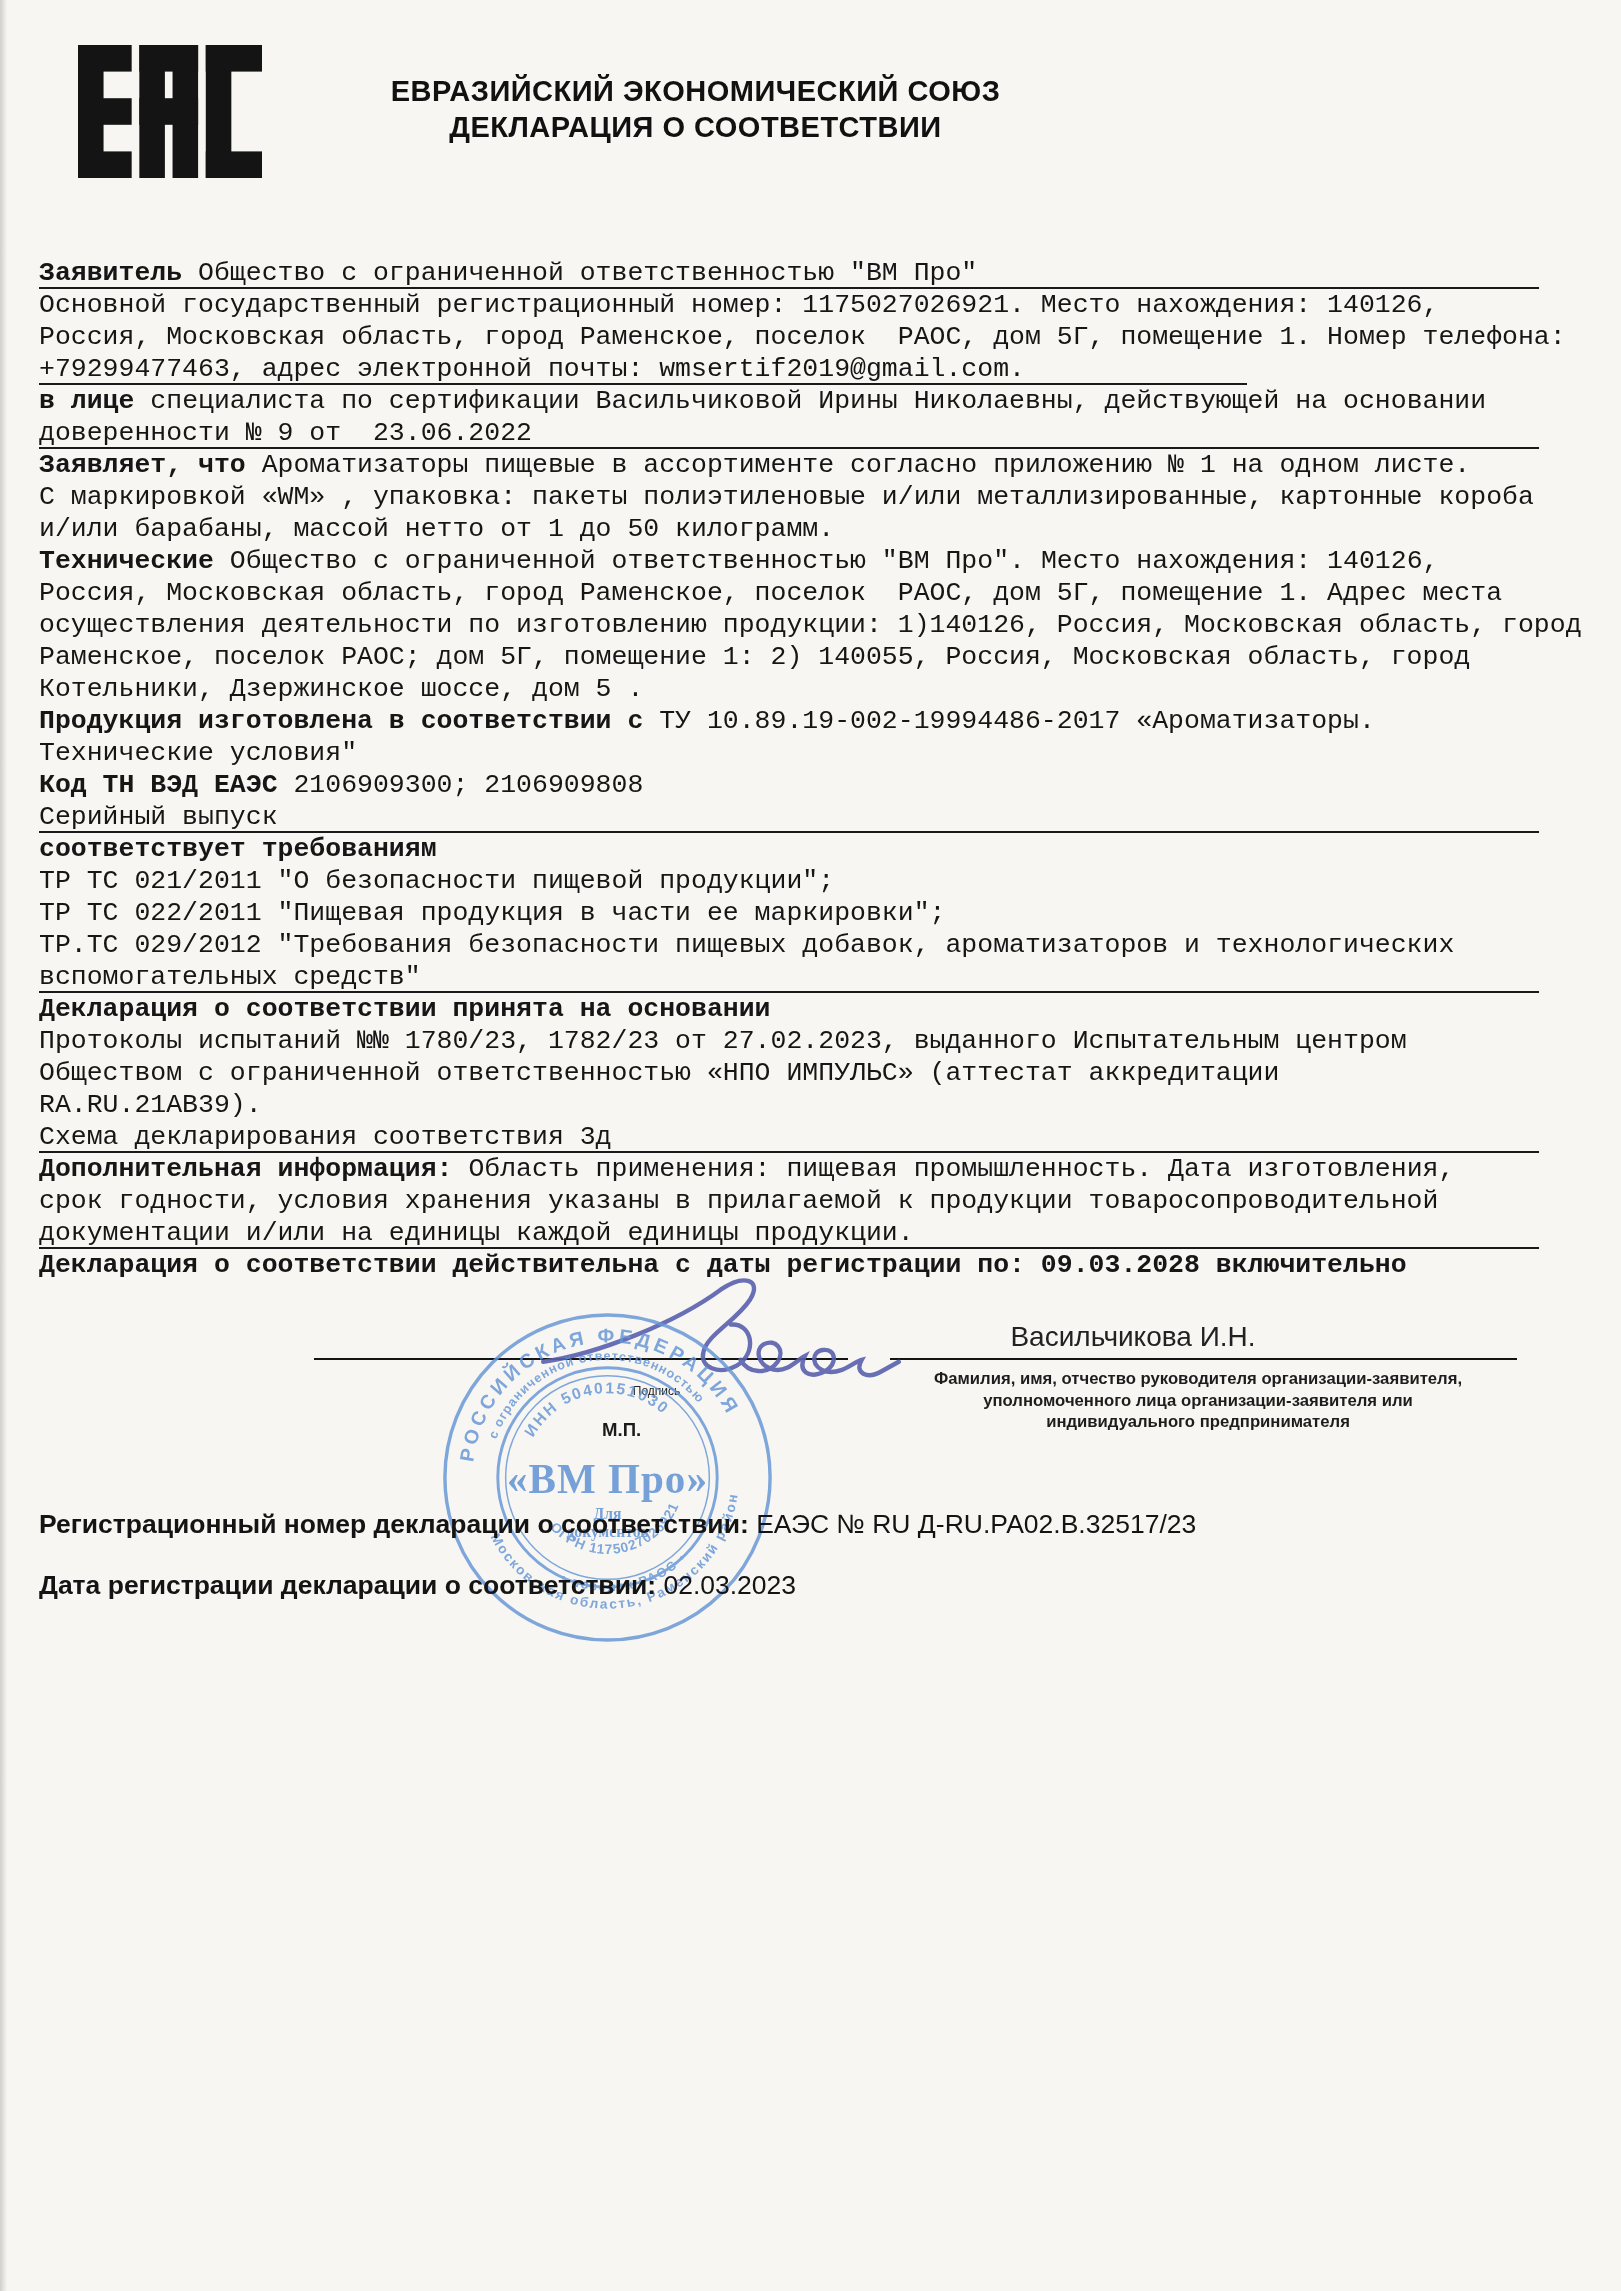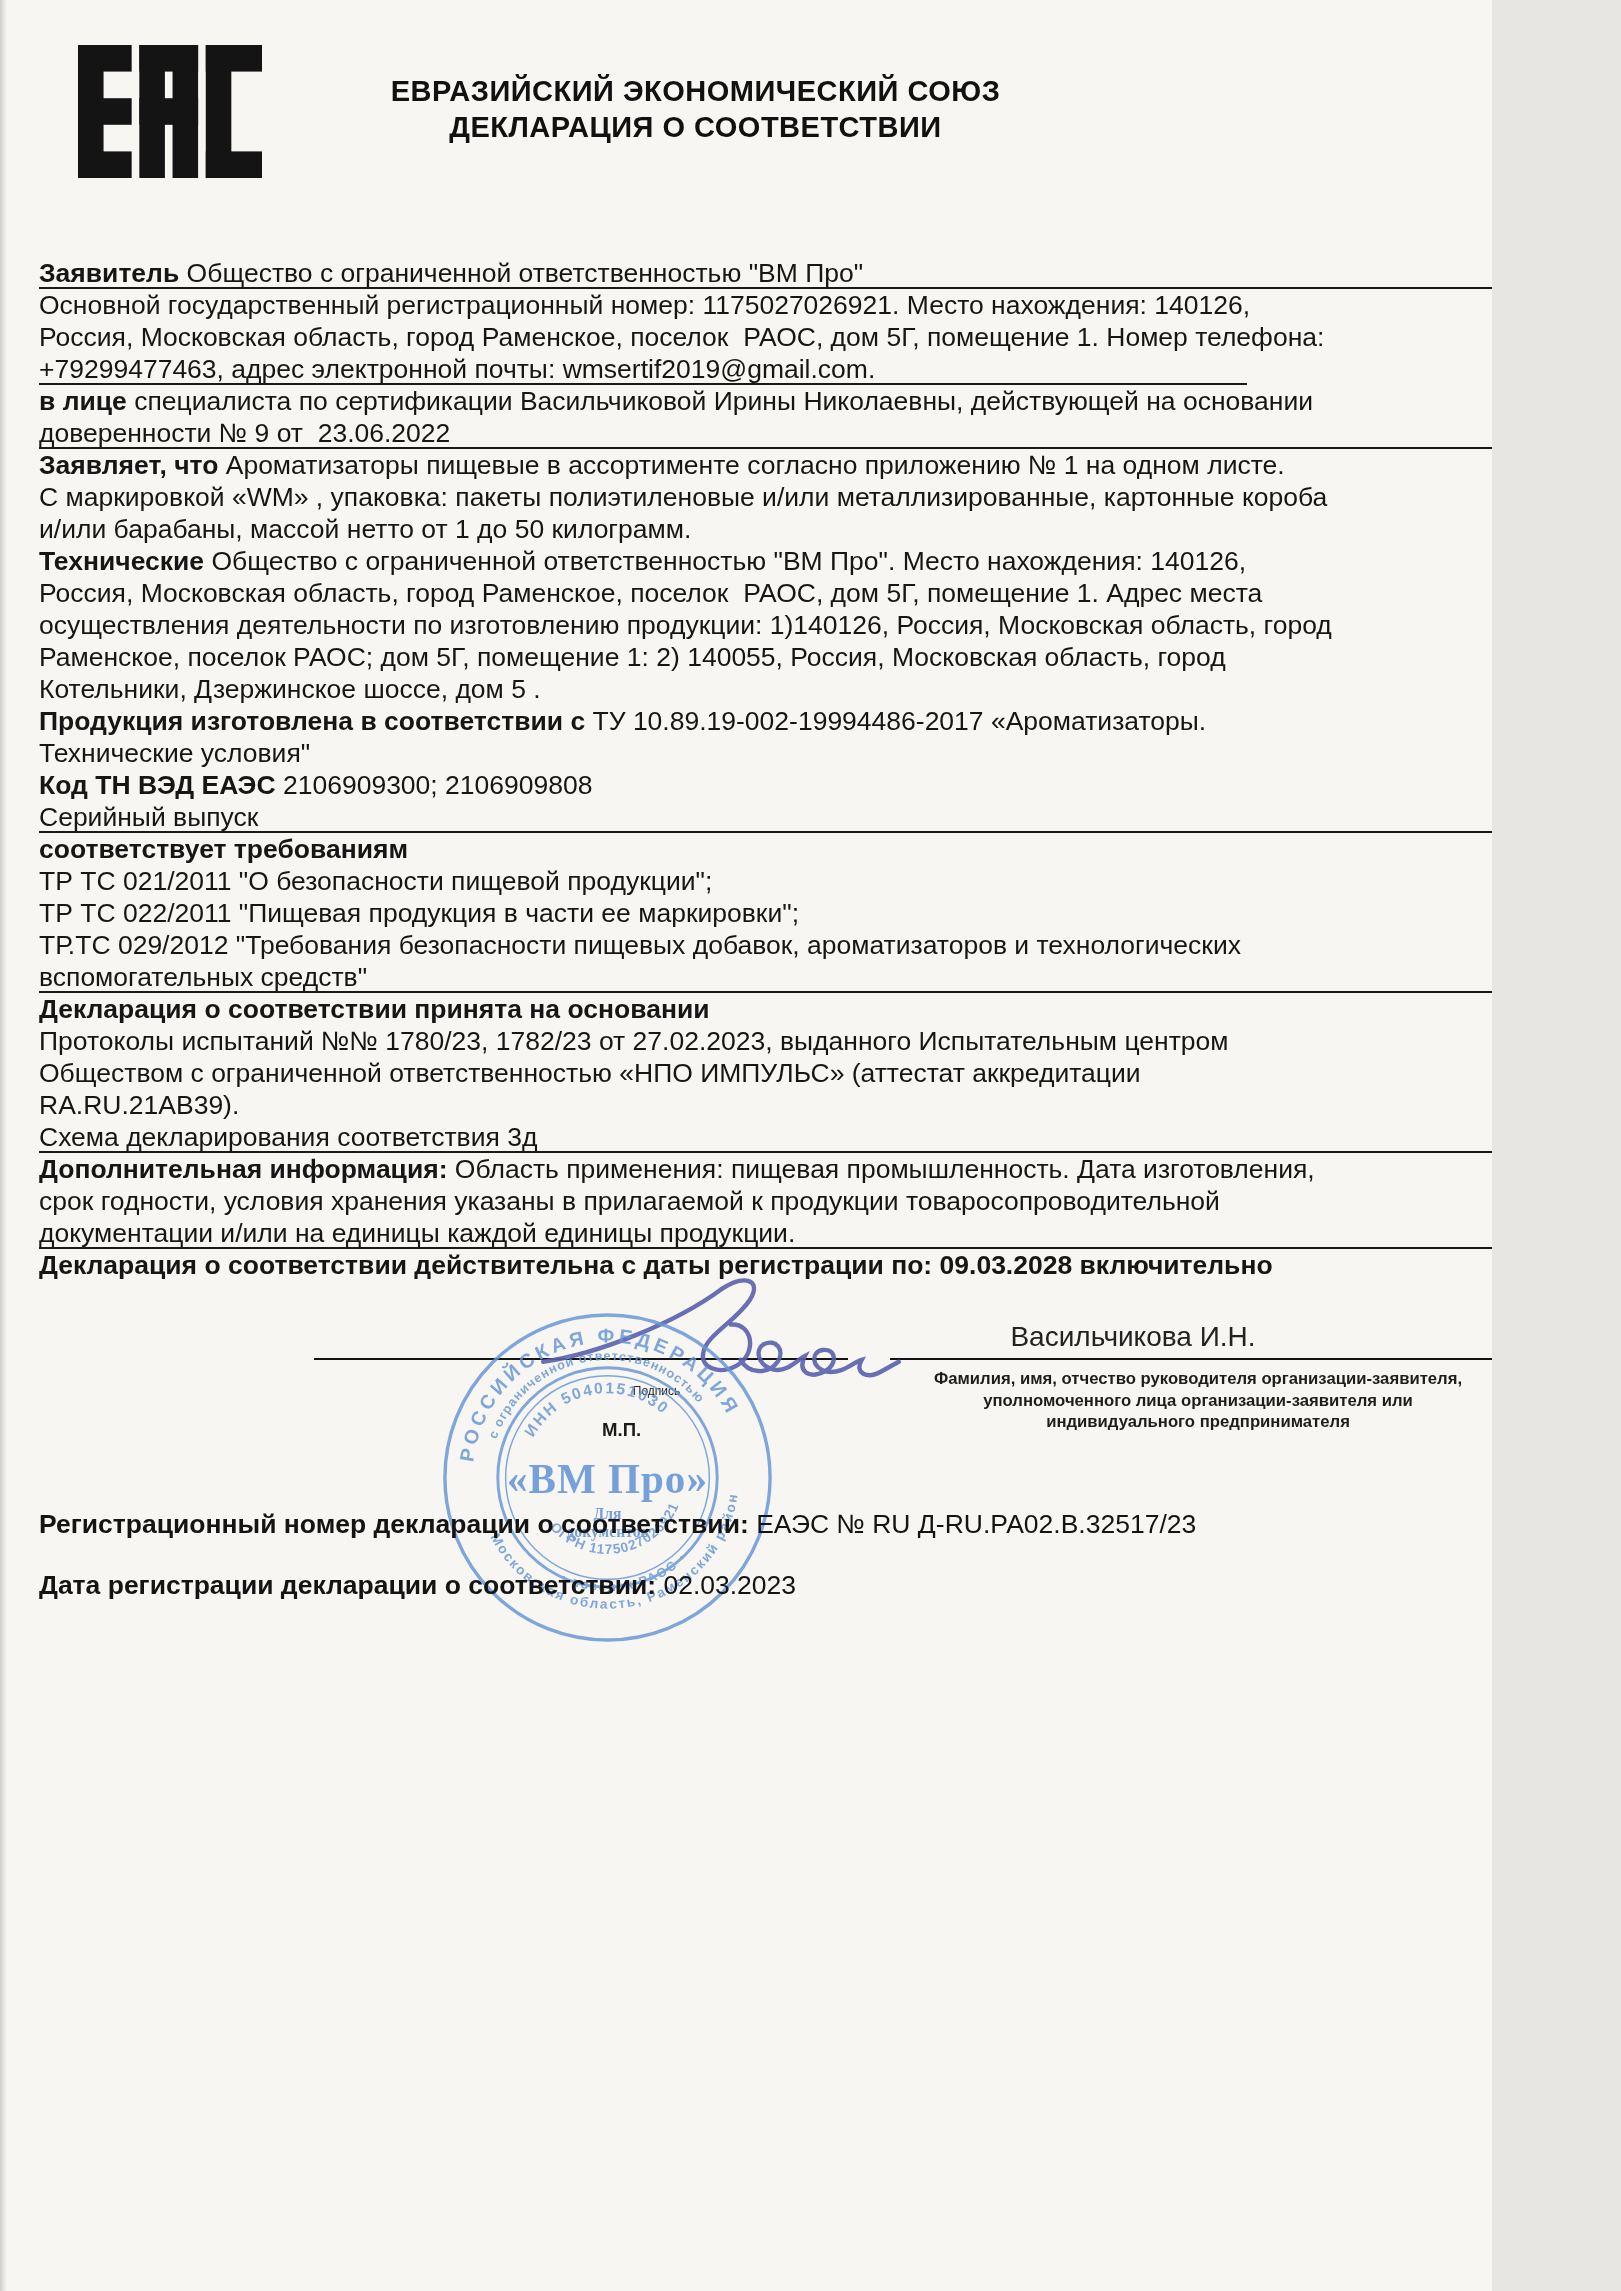--- a/index.html
+++ b/index.html
@@ -1,36 +1,36 @@
 <!DOCTYPE html>
 <html><head>
 <meta charset="utf-8">
 <style>
   html,body{margin:0;padding:0;background:#e8e6e2;}
   #page{
     position:relative;
-    width:1492px;height:2292px;
+    width:1621px;height:2292px;
     background:#f7f6f2;
     font-family:"Liberation Sans", sans-serif;
     color:#151515;
     overflow:hidden;
   }
   
   #eac-logo{position:absolute;left:78px;top:45px;width:184px;height:133px;}
   
   #title{
     position:absolute;left:284px;top:73px;width:823px;
     text-align:center;font-weight:700;font-size:29px;line-height:36px;
     letter-spacing:0.5px;color:#111;
   }
   
   #body-lines{position:absolute;left:39px;top:257px;width:1500px;}
   .bline{
     position:relative;height:32px;line-height:32px;font-size:26.5px;
-    white-space:pre;color:#161616;
+    white-space:pre;color:#161616;font-family:Liberation Mono, monospace;
   }
   .bline .b{font-weight:700;}
   .bline .ul{
     position:absolute;left:0;bottom:0;height:0;
     border-top:2.9px solid #1a1a1a;display:block;
   }
   
   .rule{position:absolute;height:0;border-top:2.9px solid #141414;}
   #rule-left{left:314px;top:1358px;width:534px;}
   #rule-right{left:890px;top:1358px;width:627px;}

